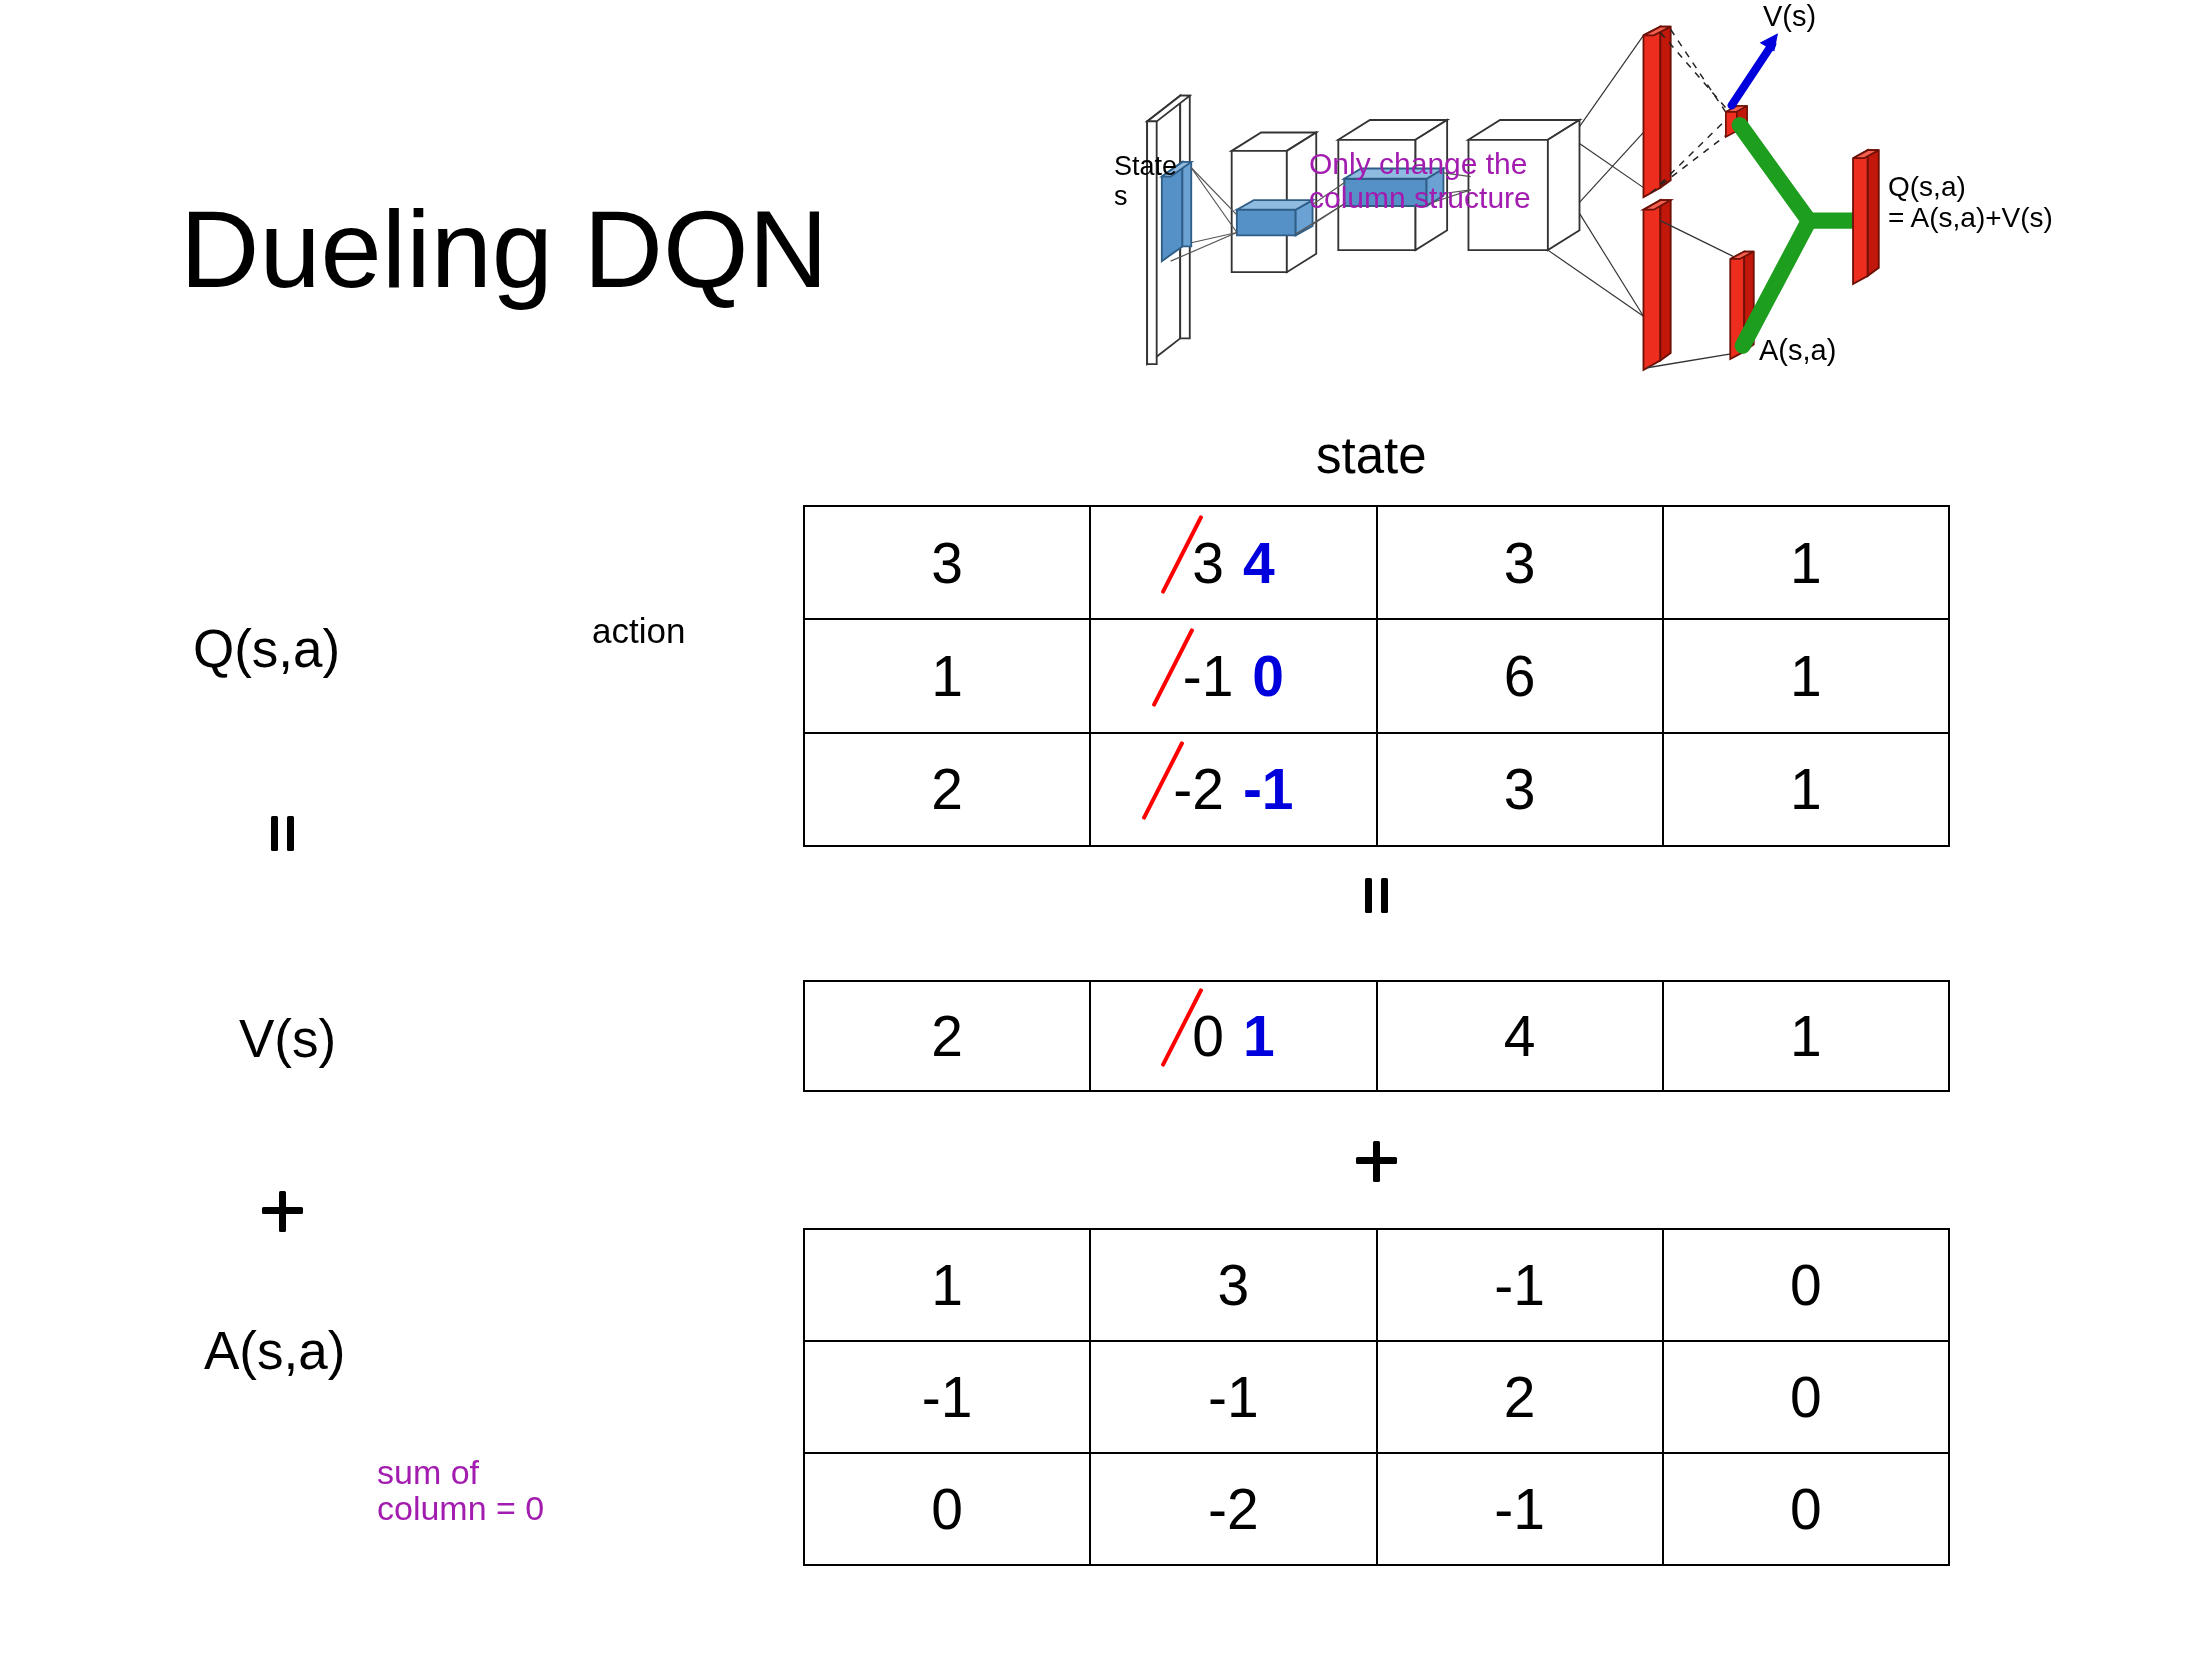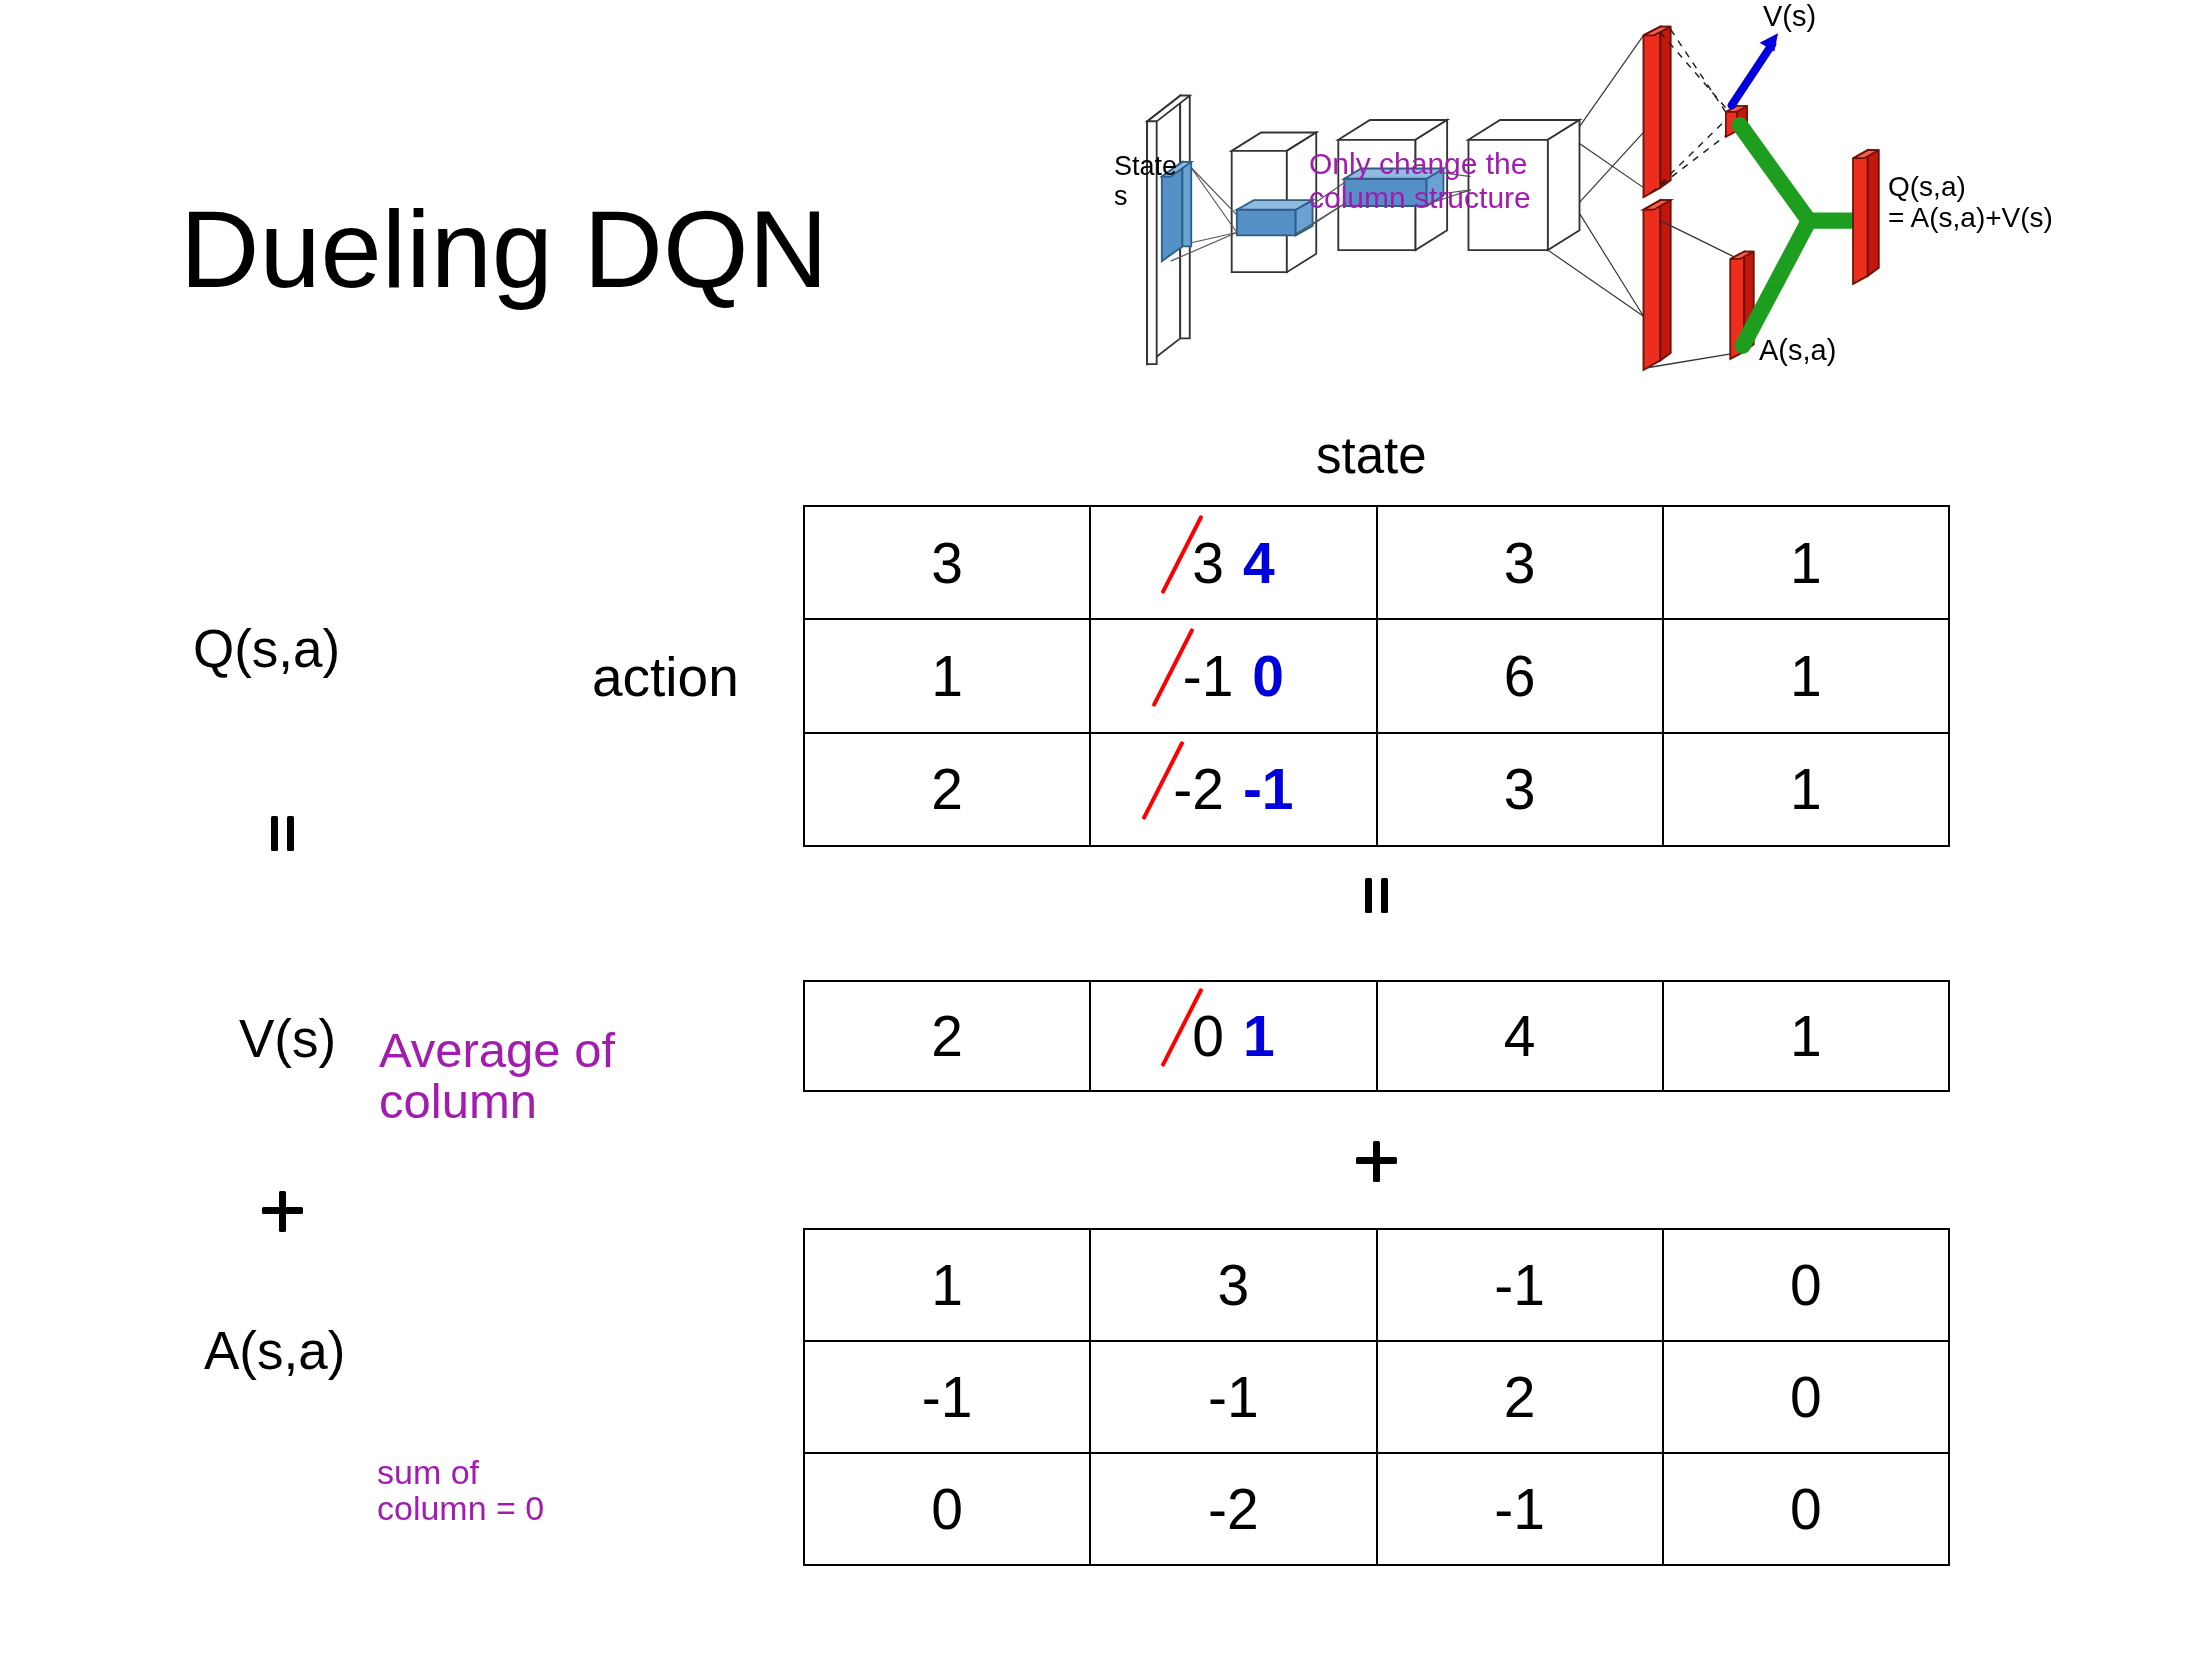--- a/index.html
+++ b/index.html
@@ -188,35 +188,31 @@
     <div class="nettext" style="left:656px;top:334px;font-size:29px;">A(s,a)</div>
 
     <div class="nettext" style="left:785px;top:171px;font-size:28px;">
       <span>Q(s,a)</span><br>
       <span>= A(s,a)+V(s)</span>
     </div>
   </div>
 
   <div class="lbl" style="left:1316px;top:429px;font-size:51px;">state</div>
 
-  <div class="lbl" style="left:592px;top:649px;font-size:55px;">action</div>
+  <div class="lbl" style="left:592px;top:613px;font-size:35px;">action</div>
 
   <div class="lbl" style="left:193px;top:621px;font-size:53px;">Q(s,a)</div>
 
   <div class="opeq" style="left:271px;top:816px;">
     <i></i>
       <i></i>
   </div>
 
   <div class="lbl" style="left:239px;top:1011px;font-size:53px;">V(s)</div>
 
-  <div class="lbl blue" style="left:379px;top:1025px;font-size:49px;">
-    <span>Average of</span><br>
-    <span>column</span>
-  </div>
 
   <div class="opplus" style="left:262px;top:1191px;">
     <i></i>
       <i></i>
   </div>
 
   <div class="lbl" style="left:204px;top:1323px;font-size:53px;">A(s,a)</div>
 
   <div class="lbl blue" style="left:377px;top:1455px;font-size:34px;">
     <span>sum of</span><br>

